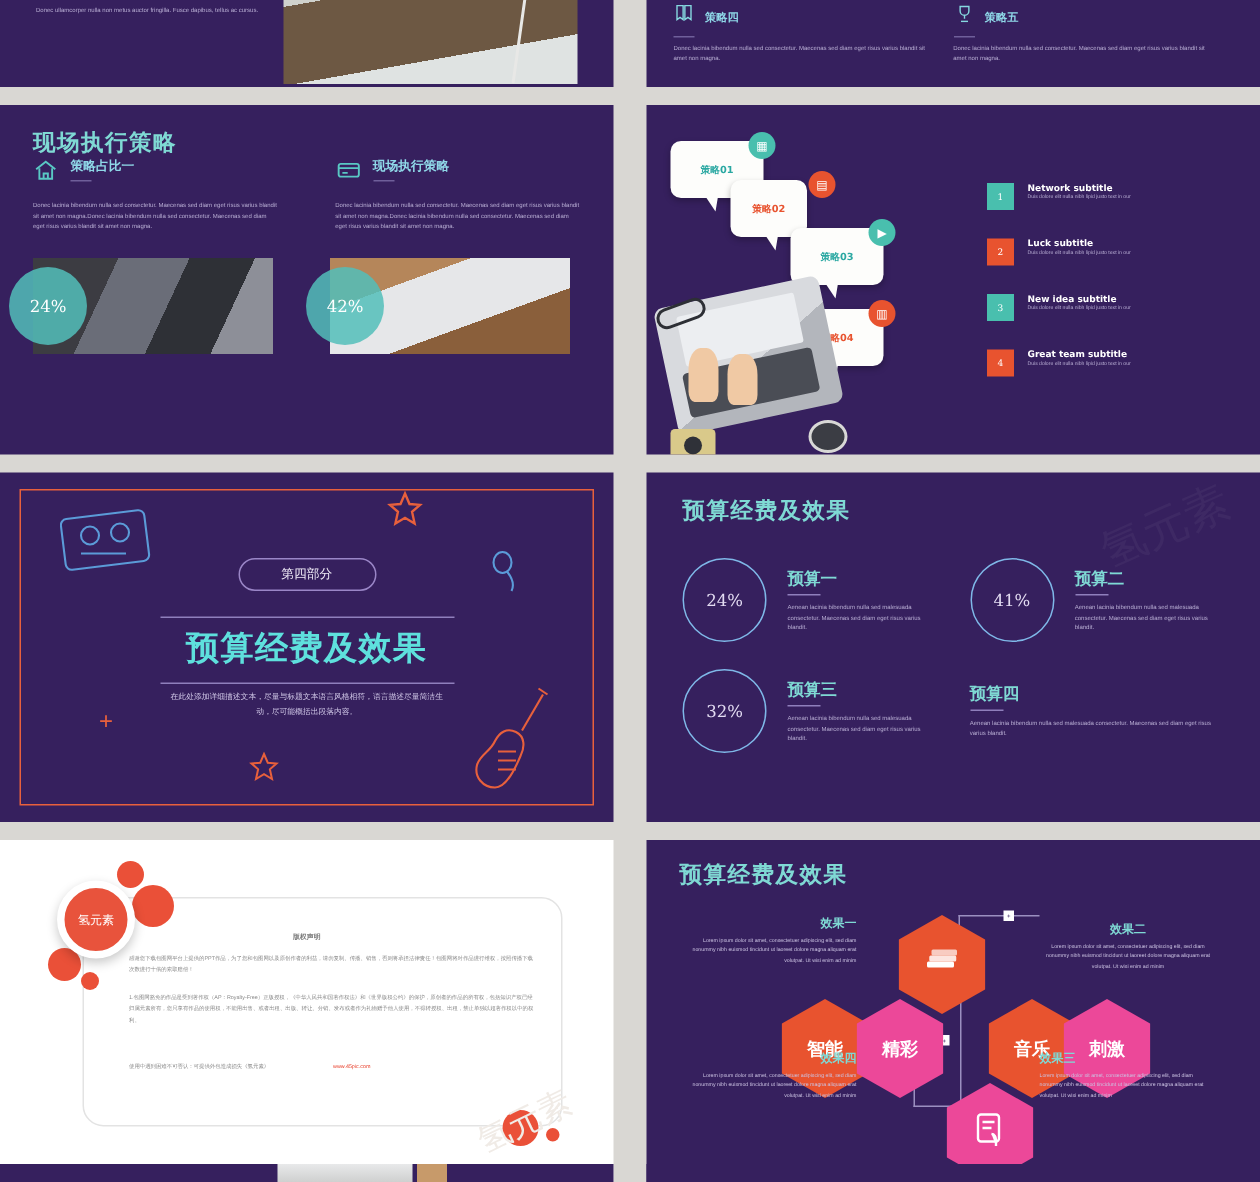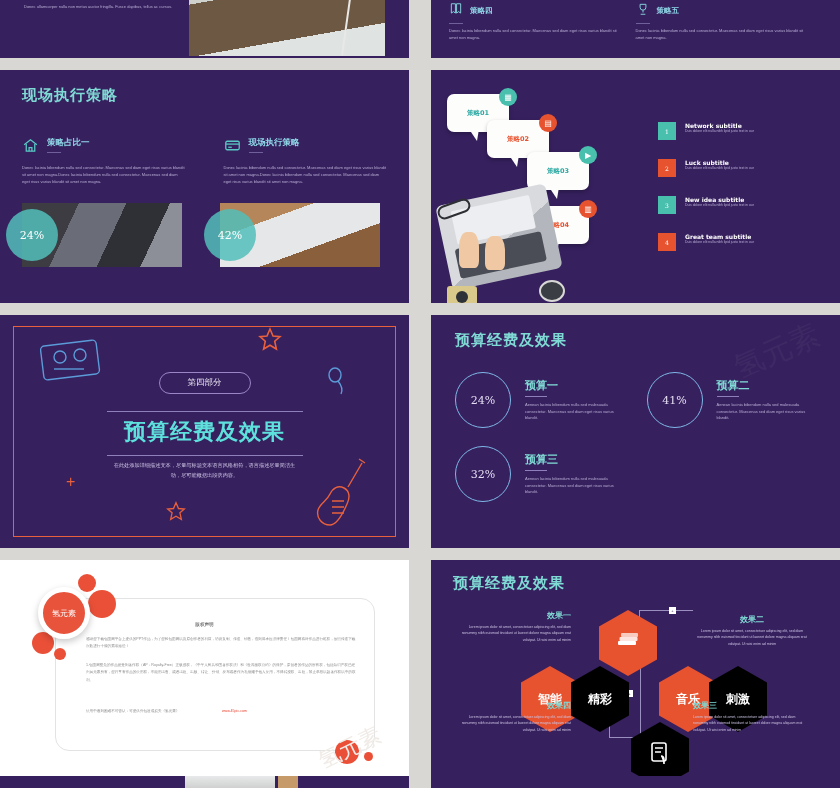--- a/index.html
+++ b/index.html
@@ -53,21 +53,21 @@
     position:absolute; right:60px; top:-30px; width:2px; height:86px;
     background:#e8e8e6; transform:rotate(8deg); border-radius:2px;
   }
   .cut .capline { position:absolute; left:24px; top:4px; width:150px; }
 
   .feat3 { display:flex; gap:0; padding:0 18px; }
   .feat3 .col { flex:1; padding-right:12px; }
 
   
   .s2 { padding:16px 22px; }
-  .s2 .cols { display:flex; gap:38px; margin-top:32px; }
+  .s2 .cols { display:flex; gap:38px; margin-top:0; }
   .s2 .col { flex:1; }
   .s2 .head { display:flex; align-items:flex-start; gap:8px; }
   .s2 .body { margin-top:7px; }
   .s2 .media { display:flex; gap:38px; margin-top:18px; }
   .s2 .pic { position:relative; width:160px; height:64px; }
   .s2 .pic .img1 { position:absolute; inset:0; background:
       linear-gradient(115deg,#3c3c42 0 30%,#6a6d78 30% 55%,#2e3036 55% 78%,#8d8f98 78% 100%);
   }
   .s2 .pic .img2 { position:absolute; inset:0; background:
       linear-gradient(160deg,#b5865a 0 28%,#e6e7e9 28% 64%,#8a5f3b 64% 100%);
@@ -156,21 +156,21 @@
     transform:rotate(-26deg); font-family:"DejaVu Sans",sans-serif; }
 
   
   .s7 { padding:14px 22px; }
   .s7 .stage { position:absolute; left:0; right:0; top:44px; height:186px; }
   .hex { position:absolute; width:58px; height:66px;
     clip-path:polygon(50% 0,100% 25%,100% 75%,50% 100%,0 75%,0 25%);
     display:flex;align-items:center;justify-content:center;
     color:#fff;font-size:12px;font-weight:bold;font-family:"DejaVu Sans",sans-serif;}
   .hex.o { background:#e8532f; }
-  .hex.t { background:#000000; }
+  .hex.t { background:#ec4899; }
   .s7 .cap { position:absolute; width:118px; }
   .s7 .cap h4 { color:#7fd9d4; font-size:8px; font-weight:bold; font-family:"DejaVu Sans",sans-serif;}
   .s7 .cap p { color:#cbc2e2; font-size:3.5px; line-height:1.85; margin-top:3px;}
   .s7 .connector { position:absolute; border:1px solid #9b8fc0; }
   .s7 .node { position:absolute; width:7px;height:7px;background:#fff;
      display:flex;align-items:center;justify-content:center;font-size:4px;color:#36205e;}
   .wm2 { position:absolute; right:18px; top:16px; color:rgba(255,255,255,.045);
      font-size:30px; transform:rotate(-24deg); font-family:"DejaVu Sans",sans-serif;}
   .bot-strip { position:absolute; left:0; top:776px; width:840px; height:12px; }
   .bot-strip .a { position:absolute; left:0; top:0; width:409px; height:12px; background:#36205e;}
@@ -269,21 +269,21 @@
         <div class="bubble">42%</div>
       </div>
     </div>
   </div>
 
   <div class="slide s3">
     <div class="art">
       <div class="sb" style="left:6px;top:4px;width:62px;height:38px;color:#2aa8a2">策略01</div>
       <div class="badge" style="left:58px;top:-2px;background:#49bfae">▦</div>
 
-      <div class="sb" style="left:46px;top:30px;width:62px;height:38px;color:#e8532f">策略02</div>
+      <div class="sb" style="left:46px;top:30px;width:51px;height:38px;color:#e8532f">策略02</div>
       <div class="badge" style="left:98px;top:24px;background:#e8532f">▤</div>
 
       <div class="sb" style="left:86px;top:62px;width:62px;height:38px;color:#2aa8a2">策略03</div>
       <div class="badge" style="left:138px;top:56px;background:#49bfae">▶</div>
 
       <div class="sb" style="left:86px;top:116px;width:62px;height:38px;color:#e8532f">策略04</div>
       <div class="badge" style="left:138px;top:110px;background:#e8532f">▥</div>
 
       <div class="laptop">
         <div class="screen"></div>
@@ -394,20 +394,25 @@
       </div>
       <div class="item">
         <div class="circ">32%</div>
         <div>
             <h4>预算三</h4>
           <div class="u"></div>
           <div class="lorem">Aenean lacinia bibendum nulla sed malesuada consectetur. Maecenas sed diam eget risus varius blandit.</div>
           </div>
       </div>
       <div class="item">
+        <div>
+            <h4>预算四</h4>
+          <div class="u"></div>
+          <div class="lorem">Aenean lacinia bibendum nulla sed malesuada consectetur. Maecenas sed diam eget risus varius blandit.</div>
+          </div>
       </div>
     </div>
   </div>
 
   <div class="slide white s6">
     <div class="card"></div>
     <div class="dot" style="left:78px;top:14px;width:18px;height:18px"></div>
     <div class="dot" style="left:88px;top:30px;width:28px;height:28px"></div>
     <div class="dot" style="left:32px;top:72px;width:22px;height:22px"></div>
     <div class="dot" style="left:54px;top:88px;width:12px;height:12px"></div>

